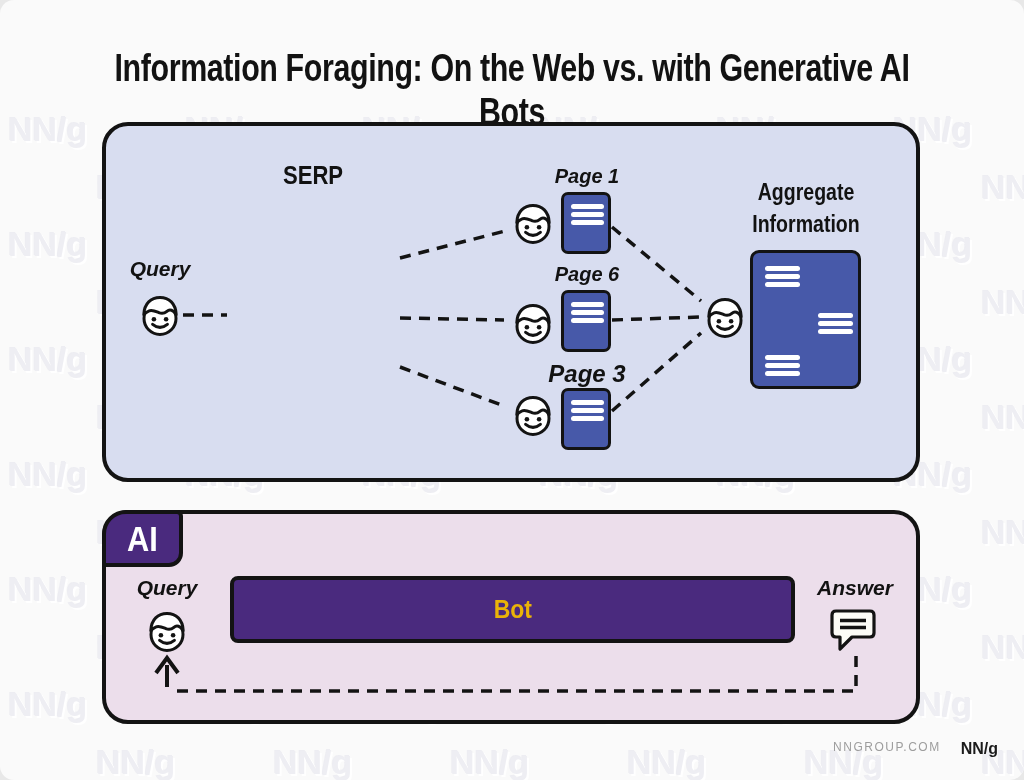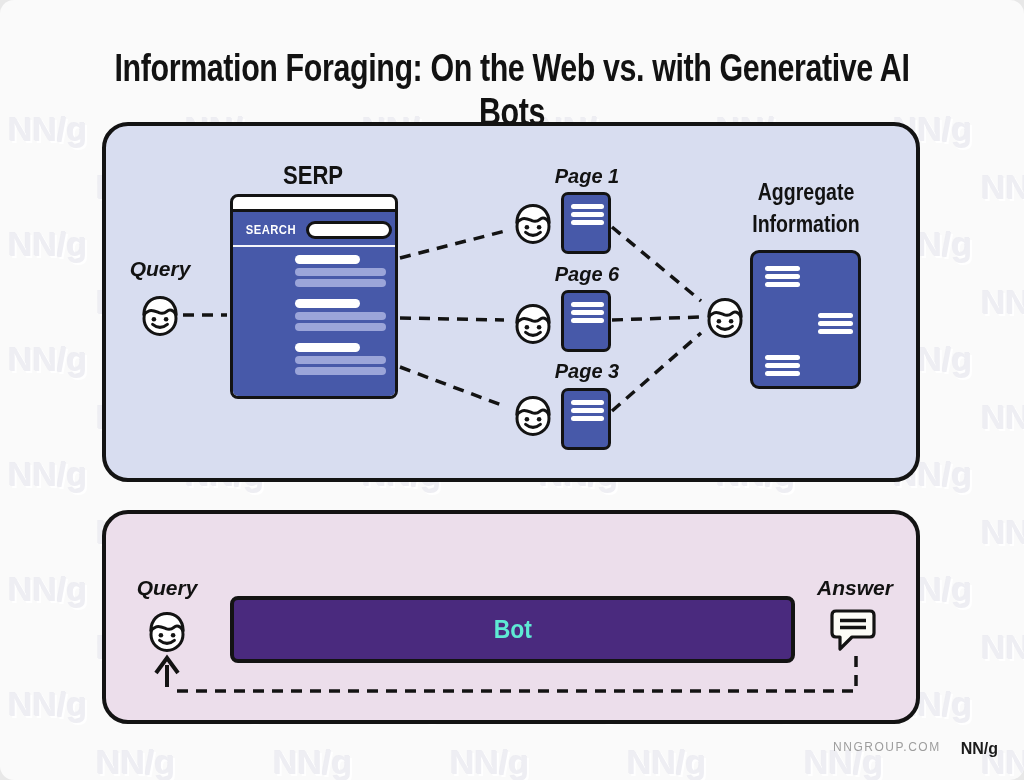--- a/index.html
+++ b/index.html
@@ -50,23 +50,23 @@
   .rline{width:91px;height:8px;border-radius:4px;background:var(--result-bar);}
   
   .doc{position:absolute;z-index:3;background:var(--web-doc);border:3.5px solid var(--outline);
        border-radius:7px;width:44px;height:56px;}
   .doc .bar{position:absolute;left:7px;width:33px;height:4.5px;border-radius:2.5px;background:#fff;}
   .bigdoc{position:absolute;left:750px;top:250px;width:105px;height:133px;z-index:3;
           background:var(--web-doc);border:3.5px solid var(--outline);border-radius:9px;}
   .bgroup{position:absolute;display:flex;flex-direction:column;gap:3.5px;}
   .bgroup .bbar{width:35px;height:4.5px;border-radius:2.5px;background:#fff;}
   
-  .botbar{position:absolute;left:230px;top:596px;width:557px;height:59px;z-index:3;
+  .botbar{position:absolute;left:230px;top:576px;width:557px;height:59px;z-index:3;
           background:var(--ai-accent);border:4px solid var(--outline);border-radius:8px;
-          display:flex;align-items:center;justify-content:center;color:#5eead4;
+          display:flex;align-items:center;justify-content:center;color:#eab308;
           font-weight:800;font-size:25px;}
   .botbar .lbl{transform:scaleX(.92);}
   
   .overlay{position:absolute;inset:0;z-index:2;pointer-events:none;}
   .dash{stroke:var(--outline);stroke-width:3.5;fill:none;stroke-dasharray:11 8;}
   .solidline{stroke:var(--outline);stroke-width:4;fill:none;}
   .bubble{position:absolute;left:826px;top:606px;z-index:3;}
   
   .footer{position:absolute;right:26px;top:740px;z-index:1;display:flex;align-items:flex-start;gap:20px;}
   .footer .site{font-size:12px;letter-spacing:1.5px;color:#9d9d9d;}
@@ -153,62 +153,36 @@
     </div>
 
   <div class="title">Information Foraging: On the Web vs. with Generative AI Bots</div>
 
   <div class="panel web"></div>
 
   <div class="seclabel cond" style="left:232px;top:160px;width:162px;font-size:26px;">SERP</div>
 
   <div class="itlabel" style="left:110px;top:257px;width:100px;">Query</div>
 
-  <div class="serp">
-    <div class="serp-body">
-      <div class="search-row">
-        <span class="search-lbl">SEARCH</span>
-        <span class="search-box"></span>
-      </div>
-      <div class="serp-divider"></div>
-      <div class="results">
-        <div class="rgroup">
-          <div class="rtitle"></div>
-          <div class="rline"></div>
-          <div class="rline"></div>
-        </div>
-        <div class="rgroup">
-          <div class="rtitle"></div>
-          <div class="rline"></div>
-          <div class="rline"></div>
-        </div>
-        <div class="rgroup">
-          <div class="rtitle"></div>
-          <div class="rline"></div>
-          <div class="rline"></div>
-        </div>
-      </div>
-    </div>
-  </div>
 
   <div class="itlabel" style="left:537px;top:165px;width:100px;font-size:20px;">Page 1</div>
   <div class="doc" style="left:561px;top:192px;">
     <div class="bar" style="top:9px;"></div>
       <div class="bar" style="top:17px;"></div>
       <div class="bar" style="top:25px;"></div>
   </div>
 
   <div class="itlabel" style="left:537px;top:263px;width:100px;font-size:20px;">Page 6</div>
   <div class="doc" style="left:561px;top:290px;">
     <div class="bar" style="top:9px;"></div>
       <div class="bar" style="top:17px;"></div>
       <div class="bar" style="top:25px;"></div>
   </div>
 
-  <div class="itlabel" style="left:537px;top:360px;width:100px;font-size:20px;">Page 3</div>
+  <div class="itlabel" style="left:537px;top:360px;width:100px;font-size:24px;">Page 3</div>
   <div class="doc" style="left:561px;top:388px;">
     <div class="bar" style="top:9px;"></div>
       <div class="bar" style="top:17px;"></div>
       <div class="bar" style="top:25px;"></div>
   </div>
 
   <div class="seclabel cond" style="left:706px;top:176px;width:200px;font-size:23px;line-height:1.4;">
     <div>Aggregate</div>
     <div>Information</div>
   </div>
@@ -224,20 +198,23 @@
         <div class="bbar"></div>
     </div>
     <div class="bgroup" style="left:12px;top:102px;">
       <div class="bbar"></div>
         <div class="bbar"></div>
         <div class="bbar"></div>
     </div>
   </div>
 
   <div class="panel ai"></div>
+  <div class="tab ai">
+    <span class="lbl">AI</span>
+  </div>
 
   <div class="itlabel" style="left:117px;top:576px;width:100px;">Query</div>
 
   <div class="botbar">
     <span class="lbl">Bot</span>
   </div>
 
   <div class="itlabel" style="left:805px;top:576px;width:100px;">Answer</div>
 
   <svg class="bubble" width="54" height="50" viewBox="0 0 54 50">

